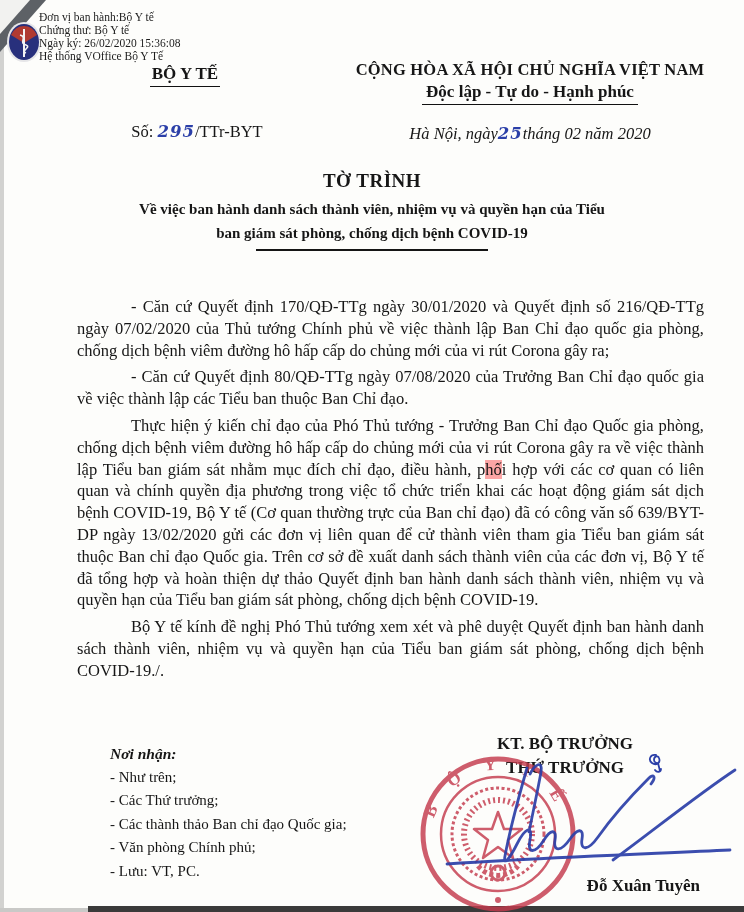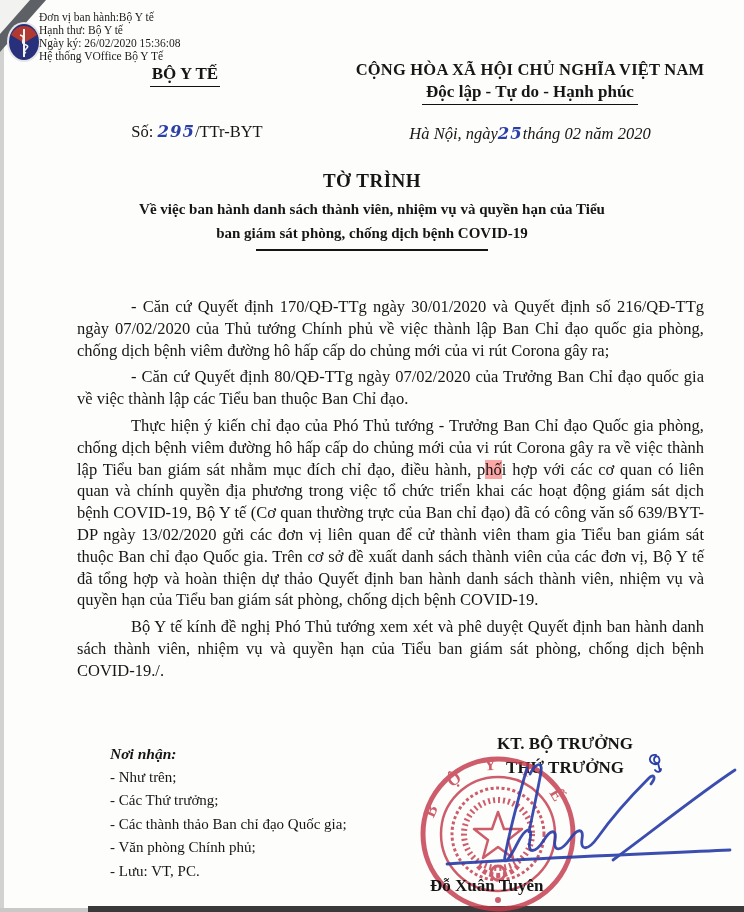--- a/index.html
+++ b/index.html
@@ -49,21 +49,21 @@
   .recipients{position:absolute;left:110px;top:742px;font-size:15px;line-height:23.5px;}
   .recipients .hd{font-weight:bold;font-style:italic;font-size:15.5px;}
   .recipients div{white-space:nowrap;}
 
   
   .sign-title{position:absolute;left:430px;top:732px;width:270px;text-align:center;
               font-weight:bold;font-size:17px;line-height:24px;}
   .pen-mark{position:absolute;left:646px;top:752px;}
   .stamp{position:absolute;left:408px;top:748px;opacity:.82;}
   .signature{position:absolute;left:435px;top:738px;}
-  .signer-name{position:absolute;left:430px;top:876px;width:270px;text-align:left;
+  .signer-name{position:absolute;left:430px;top:876px;width:270px;text-align:right;
                font-weight:bold;font-size:17px;}
 </style>
 </head>
 <body>
 
 <div class="page">
 
   <div class="edge-left"></div>
   <div class="fold"></div>
   <div class="fold-inner"></div>
@@ -75,21 +75,21 @@
       <ellipse cx="18" cy="21" rx="17" ry="20" fill="#e6e6e8"></ellipse>
       <ellipse cx="18" cy="21" rx="15" ry="18" fill="#28307c"></ellipse>
       <path d="M5,14 A15,18 0 0 1 31,14 L18,22 Z" fill="#b03a31"></path>
       <line x1="18" y1="8" x2="18" y2="36" stroke="#f3f3f3" stroke-width="2"></line>
       <path d="M14,14 C22,16 12,22 20,24 C26,26 14,30 20,32" fill="none" stroke="#f3f3f3" stroke-width="1.6"></path>
     </svg>
   </div>
 
   <div class="meta">
     <div>Đơn vị ban hành:Bộ Y tế</div>
-    <div>Hạnh thư: Bộ Y tế</div>
+    <div>Chứng thư: Bộ Y tế</div>
     <div>Ngày ký: 26/02/2020 15:36:08</div>
     <div>Hệ thống VOffice Bộ Y Tế</div>
   </div>
 
   <div class="hdr-left">
     <span class="org">BỘ Y TẾ</span>
   </div>
   <div class="doc-no">
     <span>Số:</span>
     <span class="hand">295</span><span>/TTr-BYT</span>
@@ -107,21 +107,21 @@
     <div class="doc-type">TỜ TRÌNH</div>
     <div class="subject">
       <div>Về việc ban hành danh sách thành viên, nhiệm vụ và quyền hạn của Tiểu</div>
       <div>ban giám sát phòng, chống dịch bệnh COVID-19</div>
     </div>
     <div class="subject-underline"></div>
   </div>
 
   <div class="doc-body">
     <p>- Căn cứ Quyết định 170/QĐ-TTg ngày 30/01/2020 và Quyết định số 216/QĐ-TTg ngày 07/02/2020 của Thủ tướng Chính phủ về việc thành lập Ban Chỉ đạo quốc gia phòng, chống dịch bệnh viêm đường hô hấp cấp do chủng mới của vi rút Corona gây ra;</p>
-    <p>- Căn cứ Quyết định 80/QĐ-TTg ngày 07/02/2020 của Trưởng Ban Chỉ đạo quốc gia về việc thành lập các Tiểu ban thuộc Ban Chỉ đạo.</p>
+    <p>- Căn cứ Quyết định 80/QĐ-TTg ngày 07/08/2020 của Trưởng Ban Chỉ đạo quốc gia về việc thành lập các Tiểu ban thuộc Ban Chỉ đạo.</p>
     <p><span>Thực hiện ý kiến chỉ đạo của Phó Thủ tướng - Trưởng Ban Chỉ đạo Quốc gia phòng, chống dịch bệnh viêm đường hô hấp cấp do chủng mới của vi rút Corona gây ra về việc thành lập Tiểu ban giám sát nhằm mục đích chỉ đạo, điều hành, p</span><span class="sel">hố</span><span>i hợp với các cơ quan có liên quan và chính quyền địa phương trong việc tổ chức triển khai các hoạt động giám sát dịch bệnh COVID-19, Bộ Y tế (Cơ quan thường trực của Ban chỉ đạo) đã có công văn số 639/BYT-DP ngày 13/02/2020 gửi các đơn vị liên quan để cử thành viên tham gia Tiểu ban giám sát thuộc Ban chỉ đạo Quốc gia. Trên cơ sở đề xuất danh sách thành viên của các đơn vị, Bộ Y tế đã tổng hợp và hoàn thiện dự thảo Quyết định ban hành danh sách thành viên, nhiệm vụ và quyền hạn của Tiểu ban giám sát phòng, chống dịch bệnh COVID-19.</span></p>
     <p>Bộ Y tế kính đề nghị Phó Thủ tướng xem xét và phê duyệt Quyết định ban hành danh sách thành viên, nhiệm vụ và quyền hạn của Tiểu ban giám sát phòng, chống dịch bệnh COVID-19./.</p>
   </div>
 
   <div class="recipients">
     <div class="hd">Nơi nhận:</div>
     <div>- Như trên;</div>
     <div>- Các Thứ trưởng;</div>
     <div>- Các thành thảo Ban chỉ đạo Quốc gia;</div>
     <div>- Văn phòng Chính phủ;</div>

